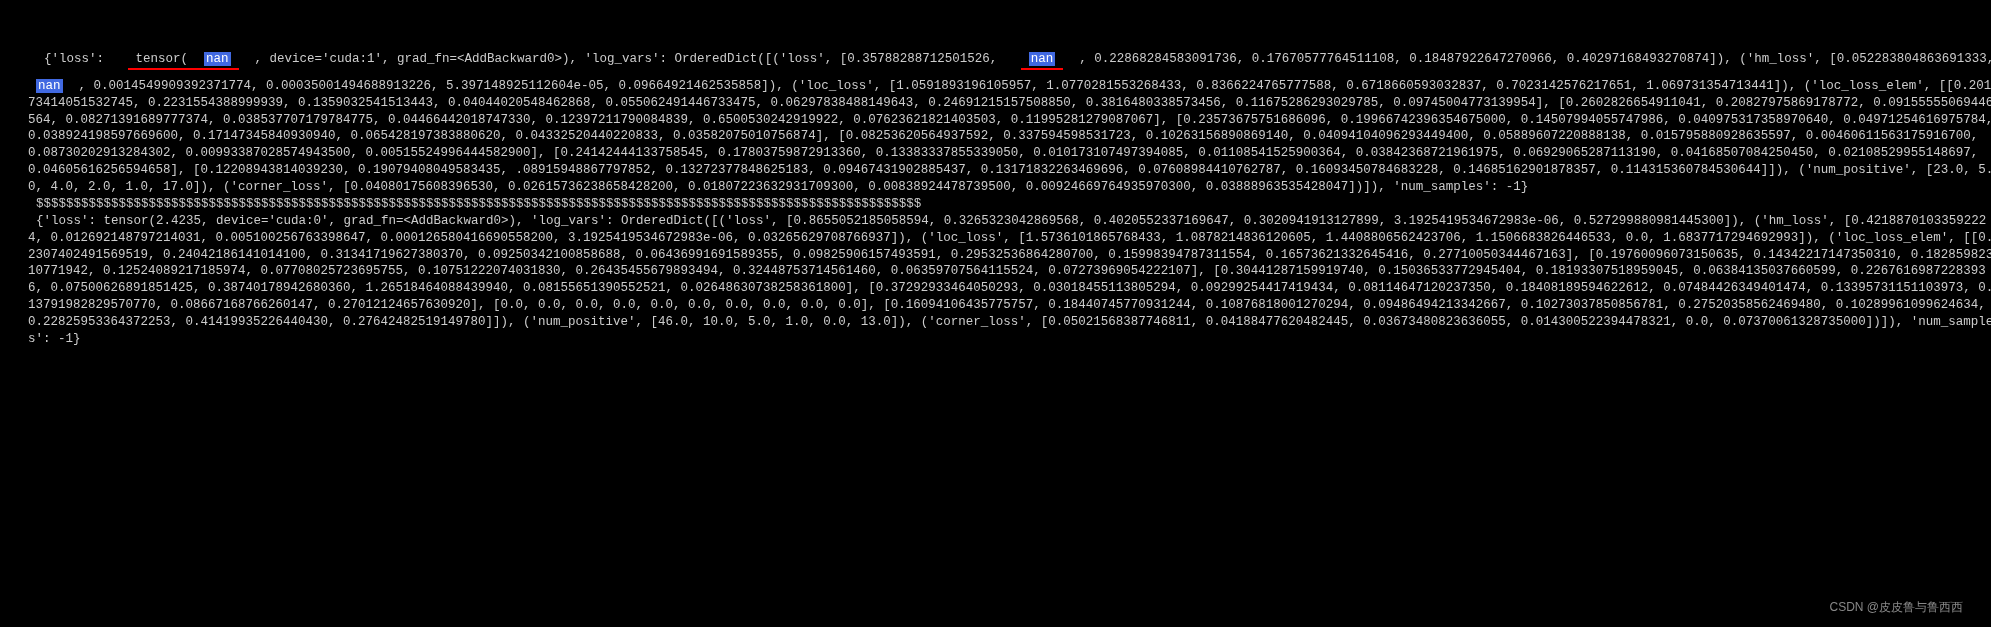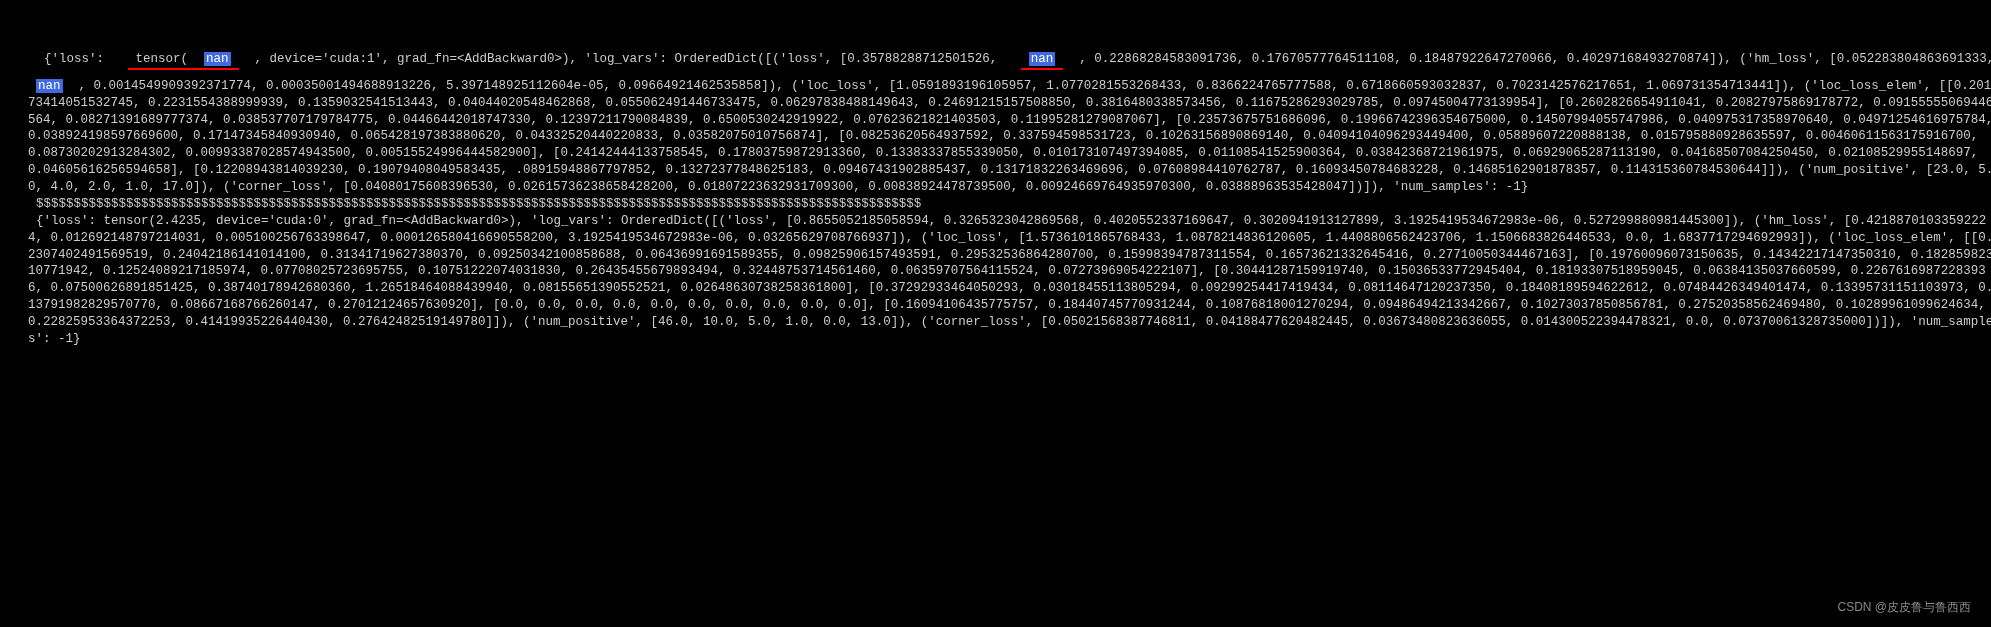--- a/index.html
+++ b/index.html
@@ -25,21 +25,21 @@
       border-bottom: 2px solid #ff0000;
       display: inline-block;
     }
     .pre {
       white-space: pre-wrap;
       word-break: break-all;
     }
     .watermark {
       position: absolute;
       bottom: 4px;
-      right: 12px;
+      right: 20px;
       color: #888;
       font-size: 12px;
       font-family: sans-serif;
     }
   </style>
 </head>
 <body>
 
 <div class="pre">
 <span><span>{'loss': </span><span class="underline-red"><span>tensor(</span><span class="highlight-nan">nan</span></span><span>, device='cuda:1', grad_fn=&lt;AddBackward0&gt;), 'log_vars': OrderedDict([('loss', [0.35788288712501526, </span><span class="underline-red"><span class="highlight-nan">nan</span></span><span>, 0.22868284583091736, 0.17670577764511108, 0.18487922647270966, 0.40297168493270874]), ('hm_loss', [0.052283804863691333, </span><span class="highlight-nan">nan</span><span>, 0.0014549909392371774, 0.00035001494688913226, 5.397148925112604e-05, 0.09664921462535858]), ('loc_loss', [1.0591893196105957, 1.0770281553268433, 0.8366224765777588, 0.6718660593032837, 0.7023142576217651, 1.069731354713441]), ('loc_loss_elem', [[0.20173414051532745, 0.2231554388999939, 0.1359032541513443, 0.04044020548462868, 0.055062491446733475, 0.06297838488149643, 0.24691215157508850, 0.3816480338573456, 0.11675286293029785, 0.09745004773139954], [0.2602826654911041, 0.20827975869178772, 0.09155555069446564, 0.08271391689777374, 0.038537707179784775, 0.04466442018747330, 0.12397211790084839, 0.6500530242919922, 0.07623621821403503, 0.11995281279087067], [0.23573675751686096, 0.19966742396354675000, 0.14507994055747986, 0.040975317358970640, 0.04971254616975784, 0.038924198597669600, 0.17147345840930940, 0.065428197383880620, 0.04332520440220833, 0.03582075010756874], [0.08253620564937592, 0.337594598531723, 0.10263156890869140, 0.04094104096293449400, 0.05889607220888138, 0.015795880928635597, 0.00460611563175916700, 0.08730202913284302, 0.00993387028574943500, 0.00515524996444582900], [0.24142444133758545, 0.17803759872913360, 0.13383337855339050, 0.010173107497394085, 0.01108541525900364, 0.03842368721961975, 0.06929065287113190, 0.04168507084250450, 0.02108529955148697, 0.04605616256594658], [0.12208943814039230, 0.19079408049583435, .08915948867797852, 0.13272377848625183, 0.09467431902885437, 0.13171832263469696, 0.07608984410762787, 0.16093450784683228, 0.14685162901878357, 0.114315360784530644]]), ('num_positive', [23.0, 5.0, 4.0, 2.0, 1.0, 17.0]), ('corner_loss', [0.04080175608396530, 0.02615736238658428200, 0.01807223632931709300, 0.00838924478739500, 0.00924669764935970300, 0.03888963535428047])]), 'num_samples': -1}</span></span>

